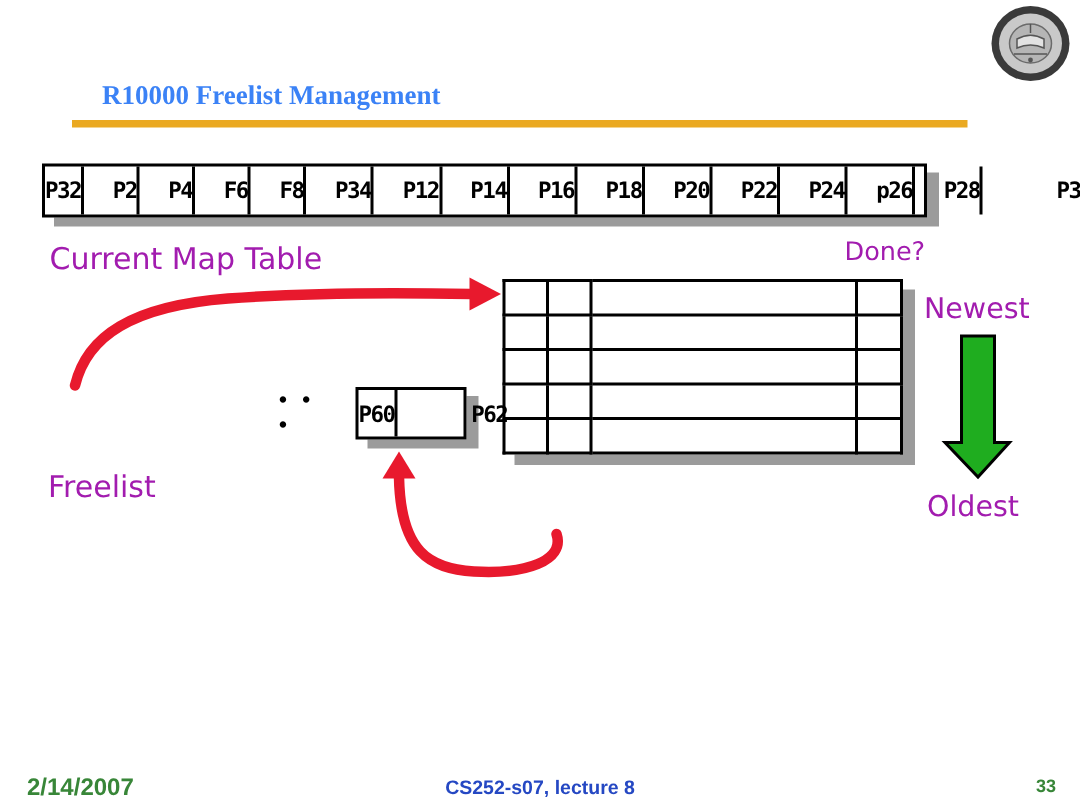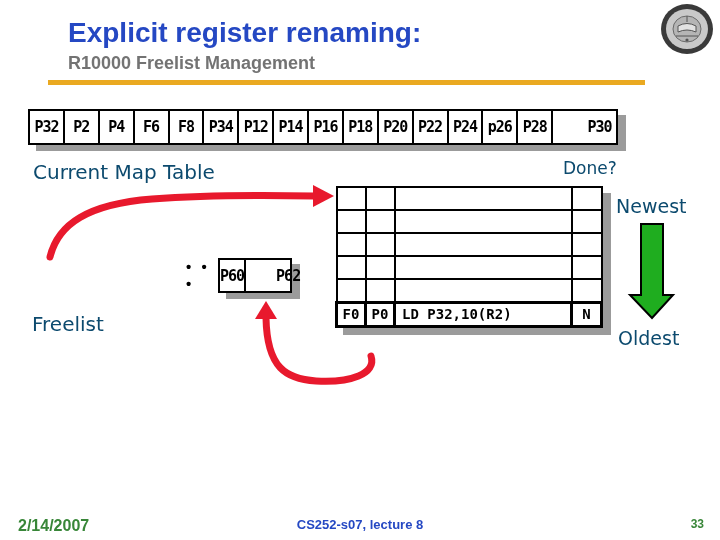--- a/index.html
+++ b/index.html
@@ -8,57 +8,58 @@
     position:relative; width:720px; height:540px; background:#ffffff;
     overflow:hidden; margin:0 auto;
   }
   .title{
     position:absolute; left:68px; top:17px;
     font-size:28px; font-weight:bold; color:#2548c3;
     font-family:"Liberation Sans", sans-serif;
   }
   .subtitle{
     position:absolute; left:68px; top:53px;
-    font-size:18px; font-weight:bold; color:#737373;
+    font-size:18px; font-weight:bold; color:#3b82f6;font-family:Liberation Serif, serif;
   }
   .gold-rule{
     position:absolute; left:48px; top:80px; width:597px; height:5px;
     background:#eaa921;
   }
   .logo{ position:absolute; left:658px; top:2px; }
 
   
   .hand{
-    position:absolute; color:#0c4a6e;
+    position:absolute; color:#a21caf;
     font-family:"DejaVu Sans", sans-serif; font-weight:normal;
   }
   .lbl-map{ left:33px; top:160px; font-size:20px; }
   .lbl-done{ left:563px; top:158px; font-size:17px; }
   .lbl-newest{ left:616px; top:195px; font-size:19px; }
   .lbl-oldest{ left:618px; top:327px; font-size:19px; }
   .lbl-freelist{ left:32px; top:312px; font-size:20px; }
 
   
   .reg-row{
     position:absolute; display:flex;
     background:#fff; border:2px solid #000;
     box-shadow:8px 6px 0 0 #9b9b9b;
+    gap:19px;
   }
   .map-row{ left:28px; top:109px; width:590px; height:36px; }
   .reg-cell{
     flex:1; display:flex; align-items:center; justify-content:center;
     border-right:2px solid #000;
     font-family:"DejaVu Sans Mono", monospace; font-weight:bold;
     font-size:15px; color:#000; letter-spacing:-1px;
   }
   .reg-cell:last-child{ border-right:none;padding-left:30px; }
 
   
   .fl-head{ left:30px; top:258px; width:151px; height:35px; }
-  .fl-tail{ left:218px; top:258px; width:74px; height:35px; }
+  .fl-tail{ left:237px; top:258px; width:74px; height:35px; }
   .fl-dots{
     position:absolute; left:186px; top:260px; width:36px; height:30px;
     display:flex; align-items:center; justify-content:center;
     font-size:15px; font-weight:bold; letter-spacing:3px; color:#000;
   }
 
   
   .rob{
     position:absolute; left:335px; top:186px;
     border-collapse:collapse; table-layout:fixed;
@@ -90,21 +91,20 @@
   .footer-page{
     position:absolute; right:16px; top:517px;
     font-size:12px; font-weight:bold; color:#388638;margin-left:38px;
   }
 </style>
 </head>
 <body>
 
 <div class="slide">
 
-  <div class="title">Explicit register renaming:</div>
   <div class="subtitle">R10000 Freelist Management</div>
   <div class="gold-rule"></div>
 
   <svg class="logo" width="60" height="56" viewBox="0 0 60 56">
     <ellipse cx="29" cy="27" rx="26" ry="25" fill="#3a3a3a"></ellipse>
     <ellipse cx="29" cy="27" rx="21" ry="20" fill="#c9c9c9"></ellipse>
     <ellipse cx="29" cy="27" rx="14" ry="13" fill="#b5b5b5" stroke="#6a6a6a" stroke-width="1"></ellipse>
     <path d="M20 24 Q29 19 38 24 L38 30 Q29 26 20 30 Z" fill="#e2e2e2" stroke="#555" stroke-width="1"></path>
     <line x1="29" y1="14" x2="29" y2="20" stroke="#555" stroke-width="1"></line>
     <line x1="18" y1="34" x2="40" y2="34" stroke="#555" stroke-width="1"></line>
@@ -167,26 +167,20 @@
           <td></td>
           <td></td>
           <td></td>
         </tr>
     <tr>
           <td></td>
           <td></td>
           <td></td>
           <td></td>
         </tr>
-    <tr class="filled">
-      <td>F0</td>
-      <td>P0</td>
-      <td class="c-instr">LD P32,10(R2)</td>
-      <td>N</td>
-    </tr>
   </tbody>
     </table>
 
   <div class="fl-dots">• • •</div>
   <div class="reg-row fl-tail">
     <span class="reg-cell">P60</span>
     <span class="reg-cell">P62</span>
   </div>
 
   <svg class="overlay" viewBox="0 0 720 540">

